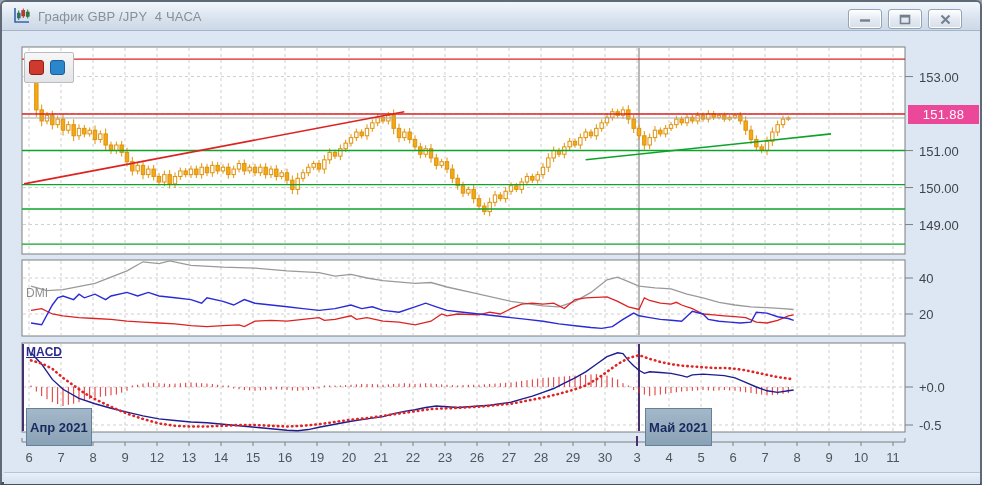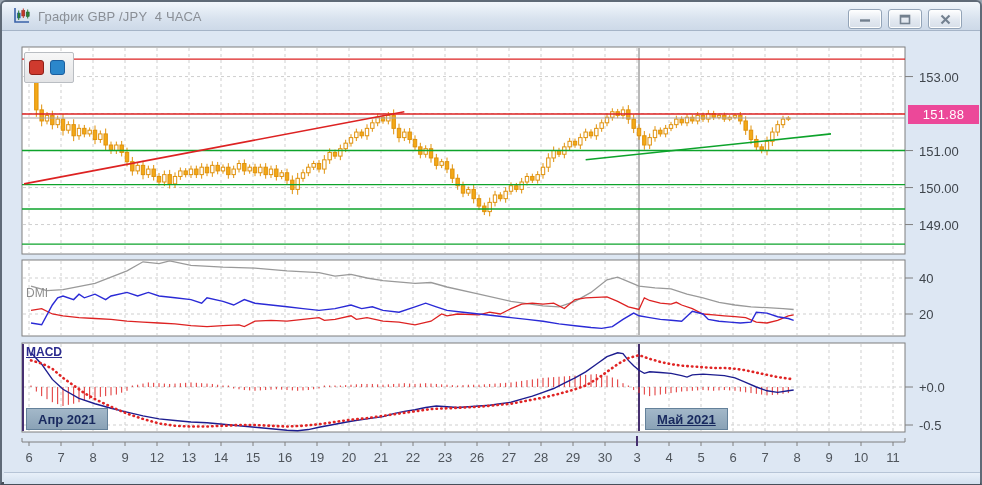--- a/index.html
+++ b/index.html
@@ -18,25 +18,25 @@
     background:linear-gradient(#ffffff,#e3e9f1 55%,#d7dfe9);display:flex;align-items:center;
     justify-content:center;box-shadow:inset 0 0 0 1px #fdfefe;cursor:default;}
   #chart-svg{position:absolute;left:0;top:0;}
   #legend-box{position:absolute;left:22px;top:50px;width:50px;height:31px;box-sizing:border-box;
     border:1px solid #b9bdc2;background:linear-gradient(#f7f7f7,#e3e4e6);border-radius:2px;
     display:flex;align-items:center;padding-left:4px;gap:6px;}
   .legend-btn{width:15px;height:15px;border-radius:3px;box-sizing:border-box;}
   #current-price-badge{position:absolute;left:906px;top:103px;width:71px;height:19px;
     background:#ec4899;color:#ffffff;font-size:13px;display:flex;align-items:center;
     justify-content:center;letter-spacing:.3px;}
-  .month-label{position:absolute;height:22px;padding:0 11px;display:flex;align-items:center;
+  .month-label{position:absolute;height:38px;padding:0 3px;display:flex;align-items:center;
     font-size:13px;font-weight:bold;color:#18295e;
     background:linear-gradient(#a3b8c9,#8aa2b6);border:1px solid #64819a;box-sizing:border-box;}
   #month-apr{left:24px;top:406px;}
-  #month-may{left:643px;top:406px;text-decoration:underline;}
+  #month-may{left:643px;top:406px;}
   .panel-label{position:absolute;font-size:12px;}
   #dmi-label{left:24px;top:260px;color:#8d8d8d;margin-top:24px;}
   #macd-label{left:24px;top:343px;color:#2b2b8f;font-weight:bold;text-decoration:underline;}
   #hscroll{position:absolute;left:2px;top:470px;width:976px;height:11px;
     background:linear-gradient(#e8f0f9,#d3e0ef);border-top:1px solid #b6c4d6;}
   svg text{font-family:"Liberation Sans", sans-serif;}
 </style>
 </head>
 <body>
 

